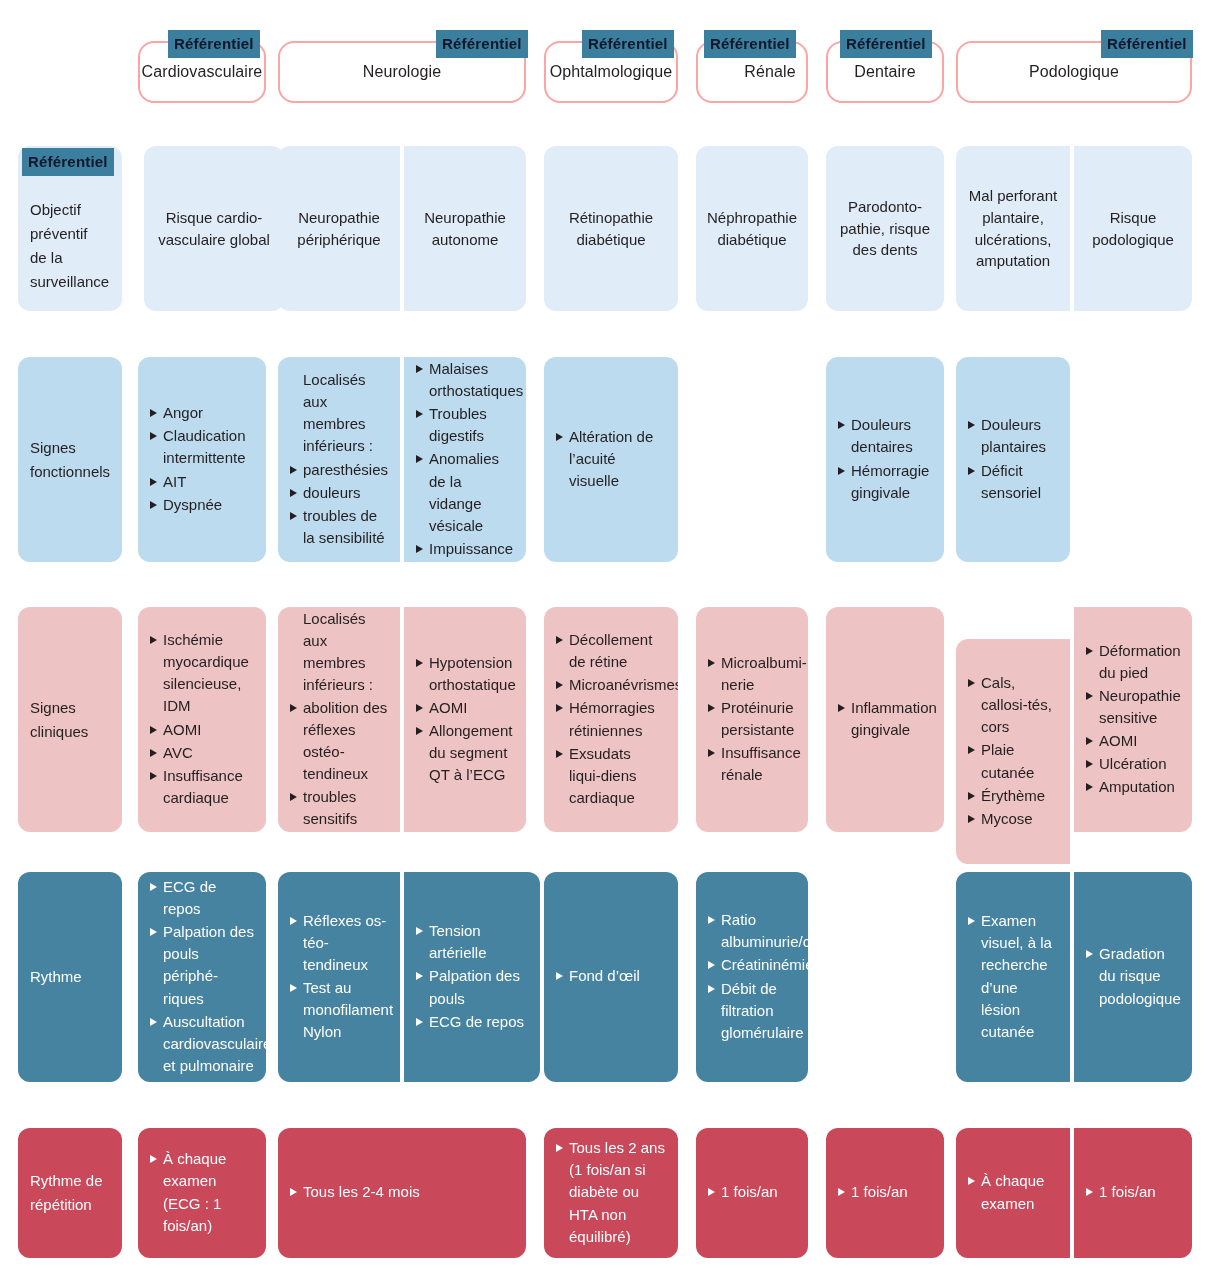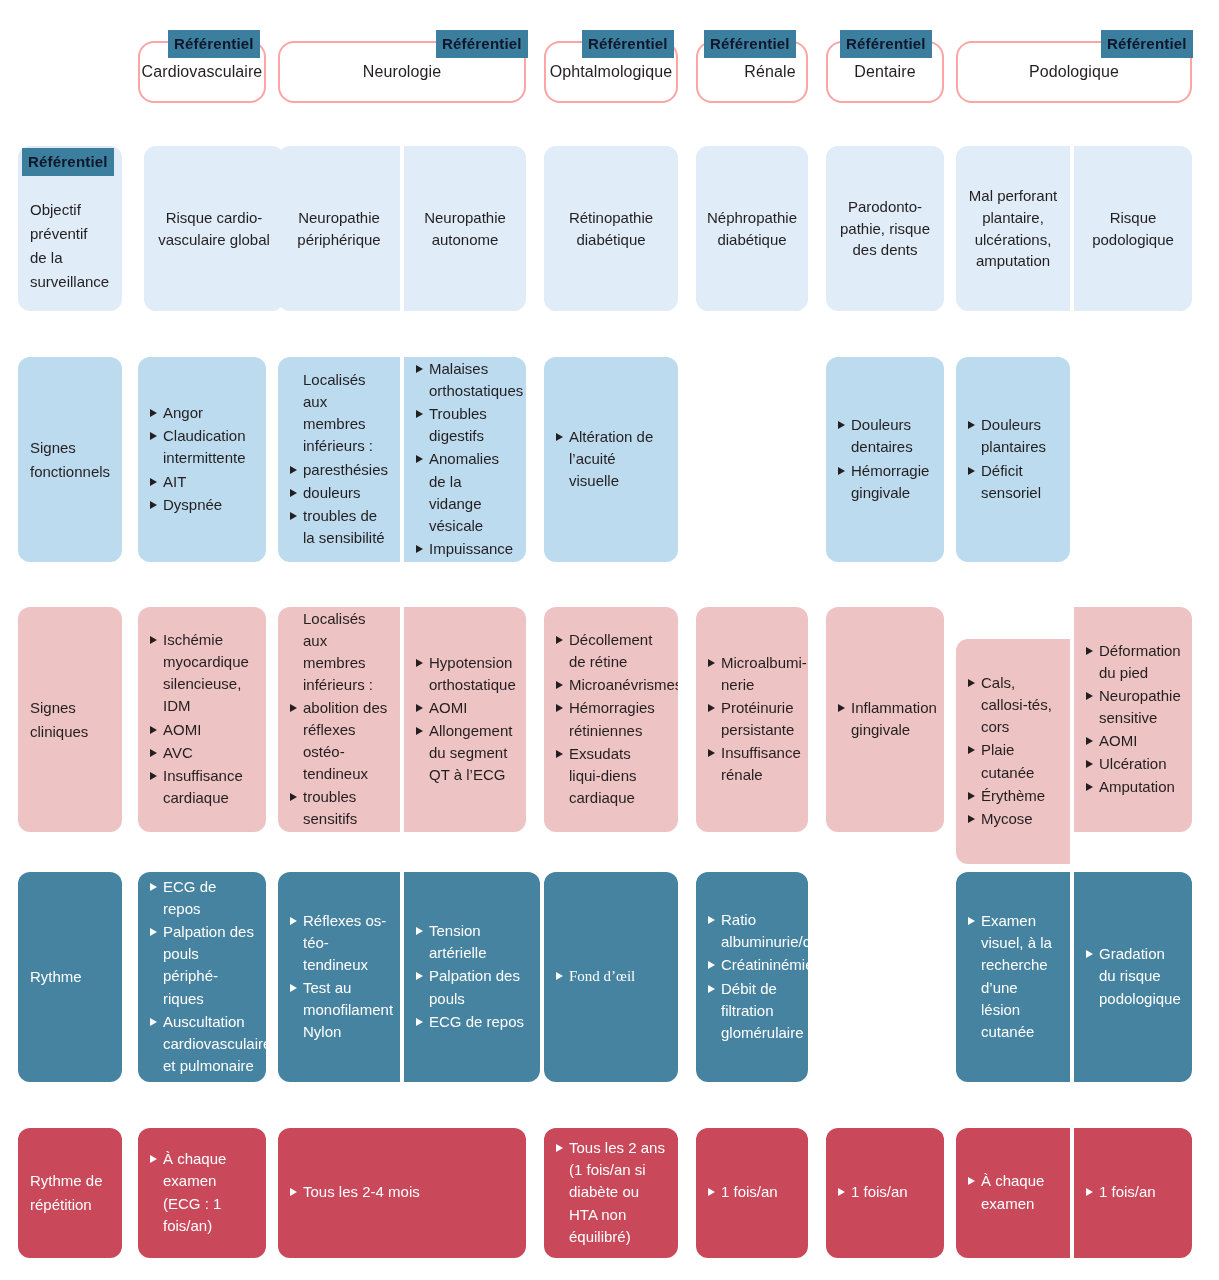--- a/index.html
+++ b/index.html
@@ -346,21 +346,21 @@
       </ul>
     </div>
     <div class="cell fill-steel r-right" style="left:404px; top:872px; width:136px; height:210px;">
       <ul class="bul bul-white">
         <li>Tension artérielle</li>
         <li>Palpation des pouls</li>
         <li>ECG de repos</li>
       </ul>
     </div>
 
-    <div class="cell fill-steel r-all" style="left:544px; top:872px; width:134px; height:210px;font-family:Liberation Serif, serif;">
+    <div class="cell fill-steel r-all" style="left:544px; top:872px; width:134px; height:210px;">
       <ul class="bul bul-white">
         <li>Fond d’œil</li>
       </ul>
     </div>
 
     <div class="cell fill-steel r-all" style="left:696px; top:872px; width:112px; height:210px;">
       <ul class="bul bul-white">
         <li>Ratio albuminurie/créatinurie</li>
         <li>Créatininémie</li>
         <li>Débit de filtration glomérulaire</li>

